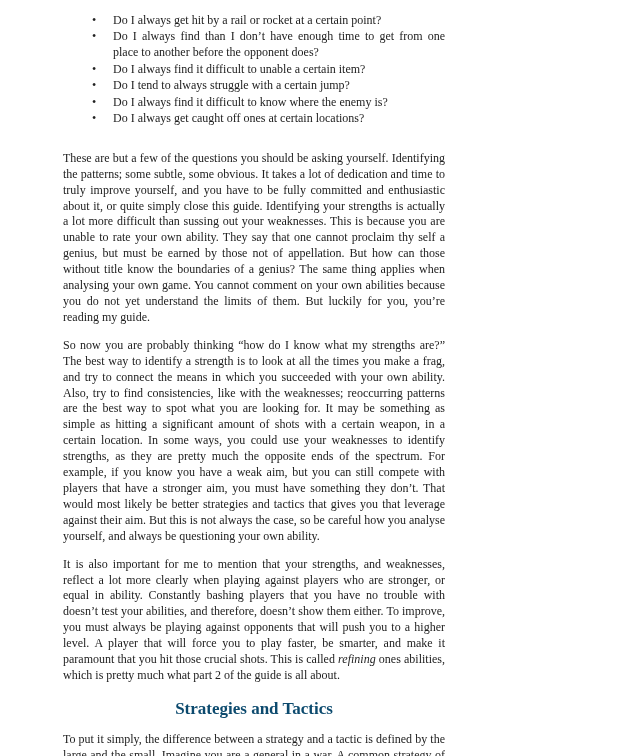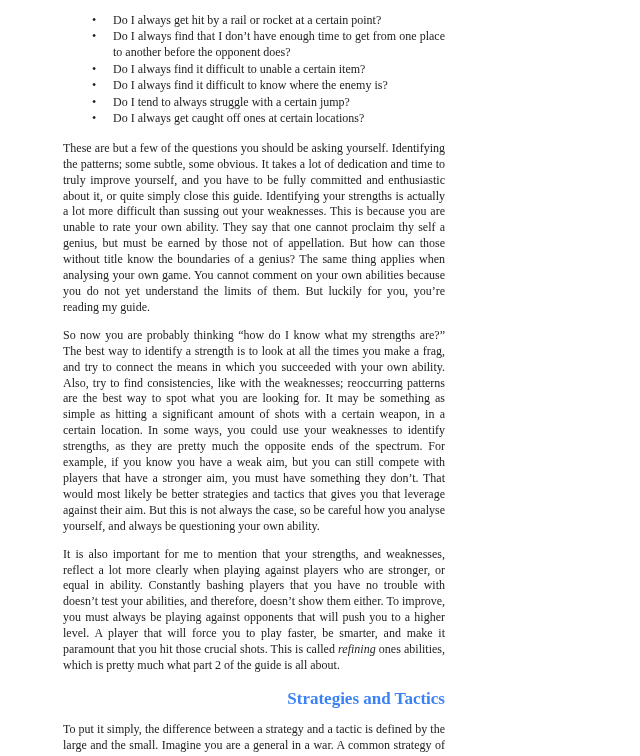--- a/index.html
+++ b/index.html
@@ -35,50 +35,50 @@
     position: absolute;
     left: -21px;
     top: 0;
   }
   p.para {
     margin: 12px 0 0 0;
     text-align: justify;
     text-justify: inter-word;
   }
   p.para-first {
-    margin-top: 14px;
+    margin-top: 24px;
   }
   h2.section {
     margin: 14px 0 0 0;
     font-size: 17px;
     line-height: 22px;
     font-weight: bold;
-    color: #3b82f6;
-    text-align: right;
+    color: #0c4a6e;
+    text-align: center;
     font-family: "Liberation Serif", "DejaVu Serif", serif;
   }
   p.para-after-heading {
   }
   p.quote {
     margin: 13px 0 8px 0;
     text-align: center;
     font-style: italic;
   }
 </style>
 </head>
 <body>
 
 <div class="page">
 
   <ul class="questions">
     <li>Do I always get hit by a rail or rocket at a certain point?</li>
-    <li>Do I always find that I don’t have enough time to get from one place to another before the opponent does?</li>
+    <li>Do I always find than I don’t have enough time to get from one place to another before the opponent does?</li>
     <li>Do I always find it difficult to unable a certain item?</li>
+    <li>Do I tend to always struggle with a certain jump?</li>
     <li>Do I always find it difficult to know where the enemy is?</li>
-    <li>Do I tend to always struggle with a certain jump?</li>
     <li>Do I always get caught off ones at certain locations?</li>
   </ul>
 
   <p class="para para-first">These are but a few of the questions you should be asking yourself. Identifying the patterns; some subtle, some obvious. It takes a lot of dedication and time to truly improve yourself, and you have to be fully committed and enthusiastic about it, or quite simply close this guide. Identifying your strengths is actually a lot more difficult than sussing out your weaknesses. This is because you are unable to rate your own ability. They say that one cannot proclaim thy self a genius, but must be earned by those not of appellation. But how can those without title know the boundaries of a genius? The same thing applies when analysing your own game. You cannot comment on your own abilities because you do not yet understand the limits of them. But luckily for you, you’re reading my guide.</p>
 
   <p class="para">So now you are probably thinking “how do I know what my strengths are?” The best way to identify a strength is to look at all the times you make a frag, and try to connect the means in which you succeeded with your own ability. Also, try to find consistencies, like with the weaknesses; reoccurring patterns are the best way to spot what you are looking for. It may be something as simple as hitting a significant amount of shots with a certain weapon, in a certain location. In some ways, you could use your weaknesses to identify strengths, as they are pretty much the opposite ends of the spectrum. For example, if you know you have a weak aim, but you can still compete with players that have a stronger aim, you must have something they don’t. That would most likely be better strategies and tactics that gives you that leverage against their aim. But this is not always the case, so be careful how you analyse yourself, and always be questioning your own ability.</p>
 
   <p class="para"><span>It is also important for me to mention that your strengths, and weaknesses, reflect a lot more clearly when playing against players who are stronger, or equal in ability. Constantly bashing players that you have no trouble with doesn’t test your abilities, and therefore, doesn’t show them either. To improve, you must always be playing against opponents that will push you to a higher level. A player that will force you to play faster, be smarter, and make it paramount that you hit those crucial shots. This is called</span> <i>refining</i> <span>ones abilities, which is pretty much what part 2 of the guide is all about.</span></p>
 
   <h2 class="section">Strategies and Tactics</h2>

